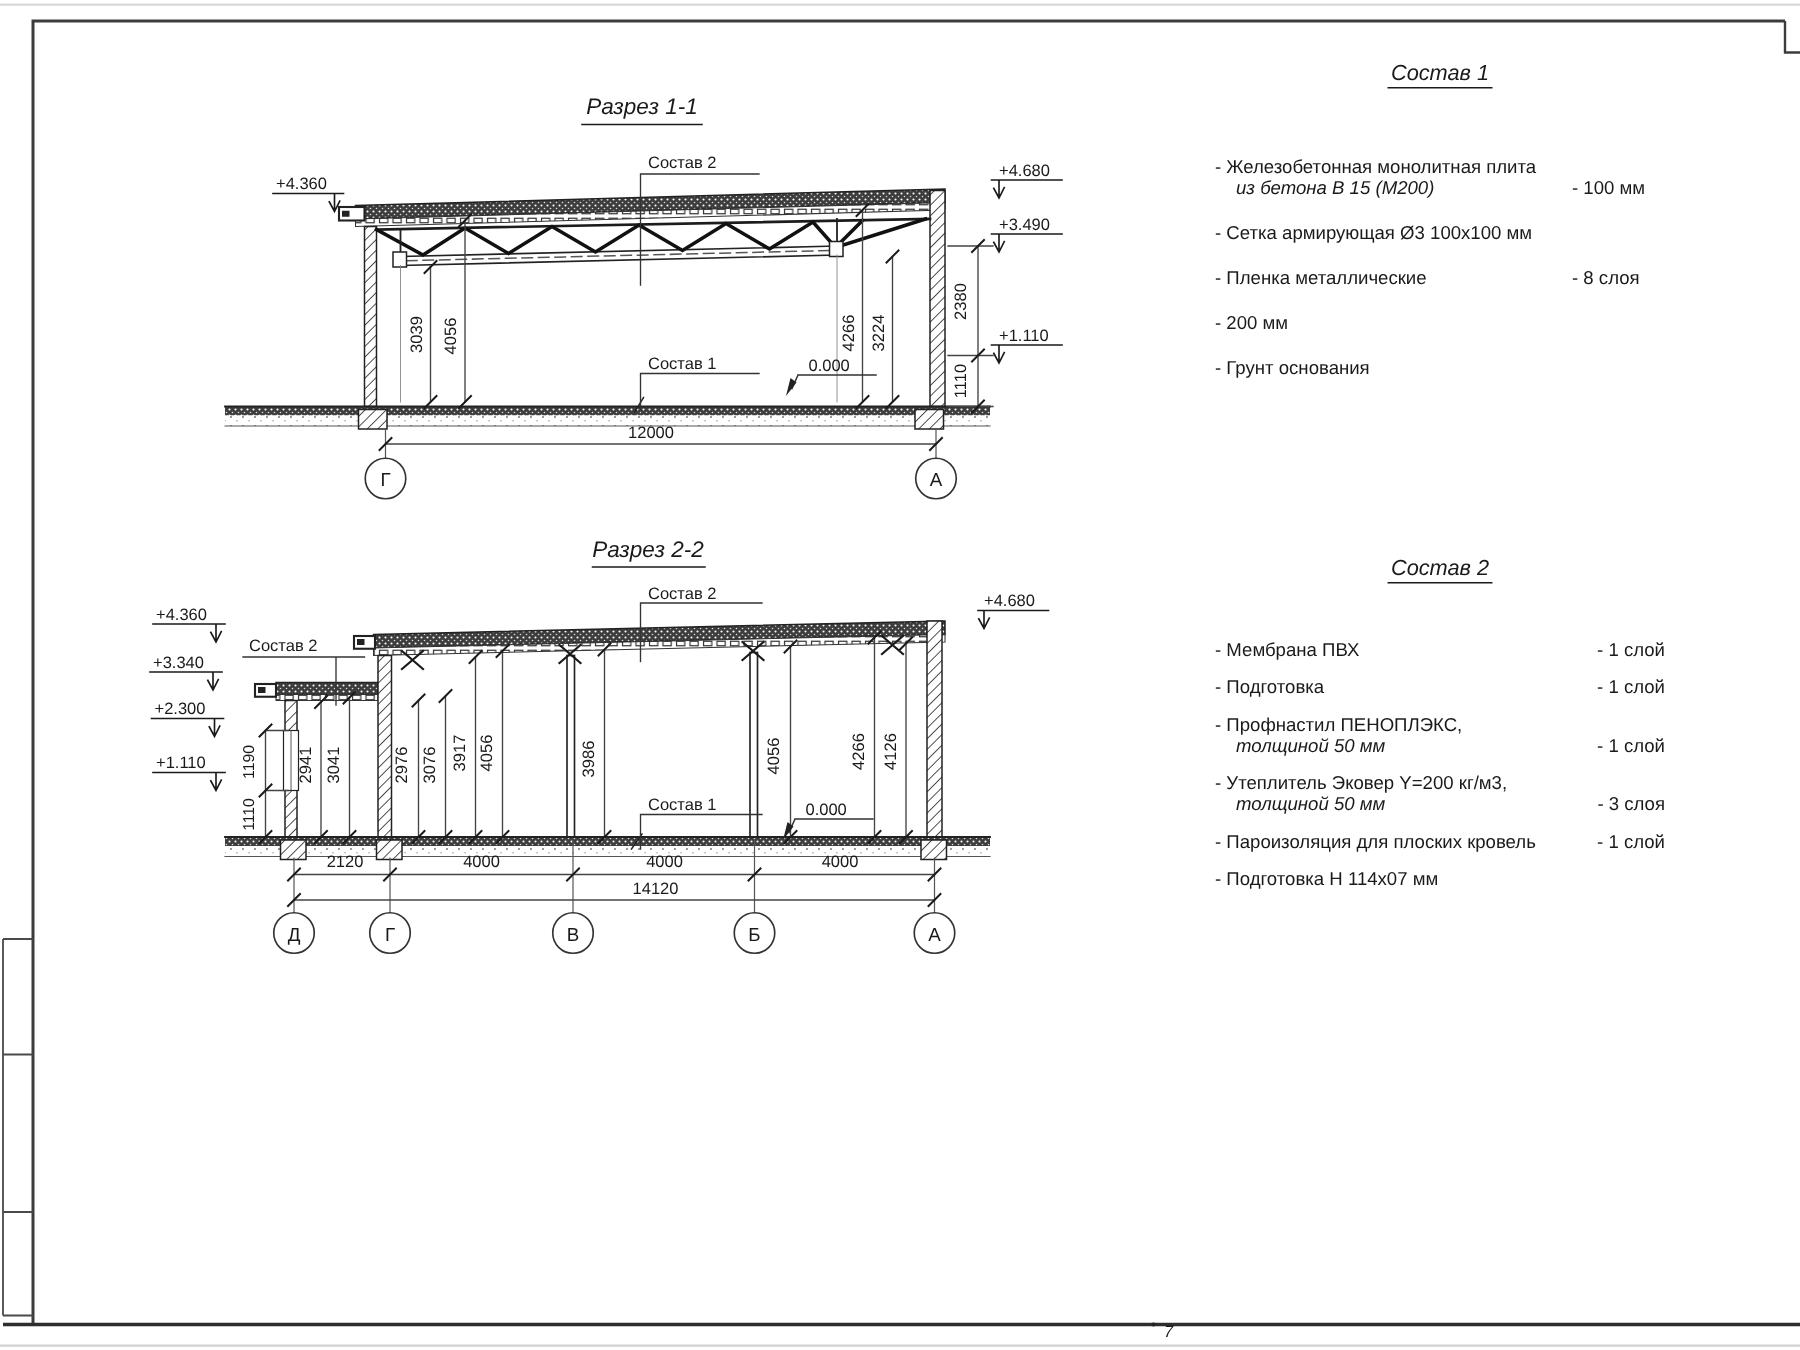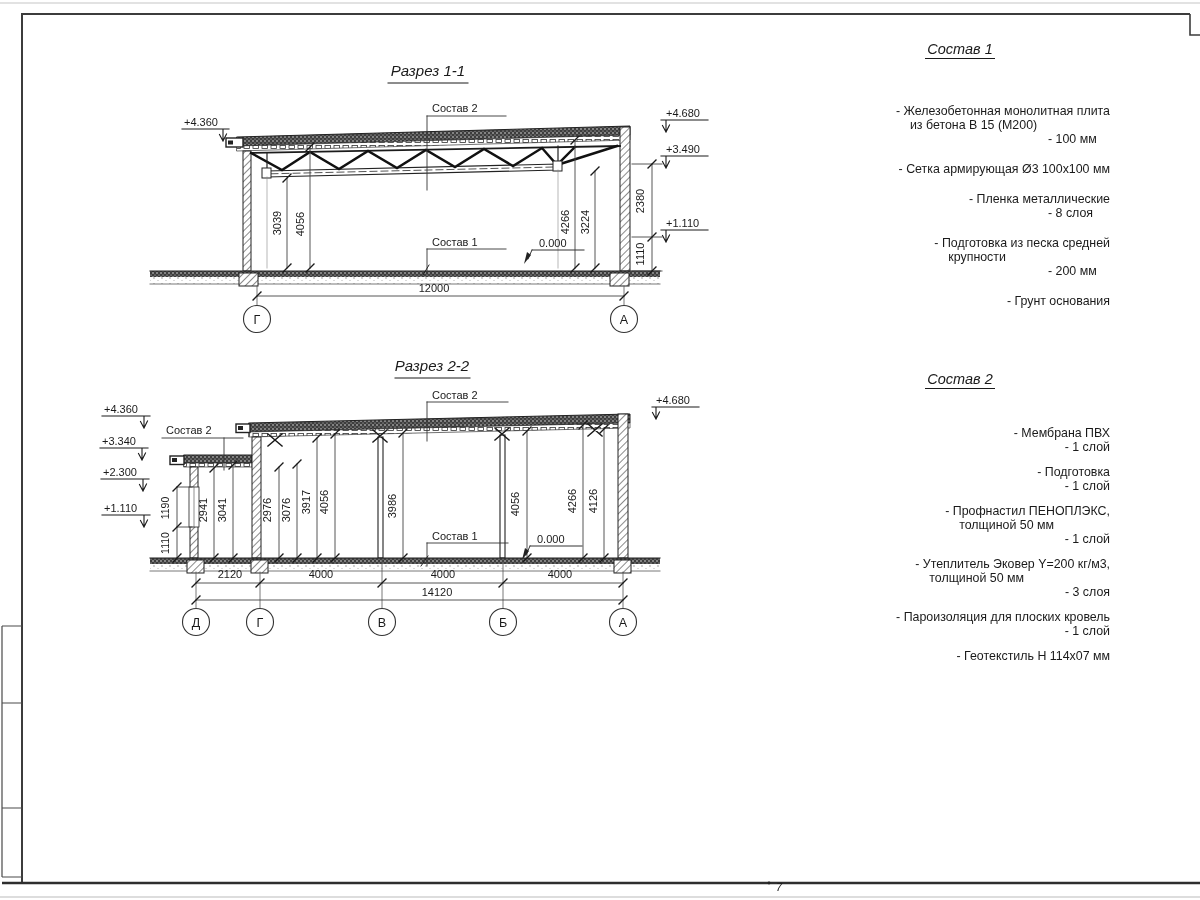--- a/index.html
+++ b/index.html
@@ -9,23 +9,23 @@
   svg{position:absolute;left:0;top:0;}
   svg text{font-family:"Liberation Sans",sans-serif;fill:#1a1a1a;}
   .t11{font-size:11px;}
   .t10{font-size:10.5px;}
   .ax{font-size:12.5px;}
   .ttl{font-size:15px;font-style:italic;}
   
   .mlist{position:absolute;width:300px;font-size:12.4px;line-height:14px;}
   .mlist .hd{text-align:center;font-size:14.5px;font-style:italic;margin-bottom:48px;}
   .mlist .hd span{border-bottom:1px solid #1a1a1a;padding:0 2px 1px 2px;}
-  .row{display:flex;align-items:flex-end;flex-direction:column;}
+  .row{display:flex;align-items:flex-end;}
   .row .txt{flex:1;}
-  .row .txt .l2{padding-left:14px;}
+  .row .txt .l2{padding-left:14px;font-style:italic;}
   .list1 .row{margin-bottom:16px;}
   .list2 .hd{margin-bottom:40px;}
   .list2 .row{margin-bottom:11px;}
   .row .val{width:62px;white-space:nowrap;}
   .list2 .row .val{width:52px;text-align:right;}
 </style>
 </head>
 <body>
 
 <div id="sheet">
@@ -268,24 +268,20 @@
         </div>
     <div class="val"></div>
   </div>
   <div class="row">
     <div class="txt">
           <div>- Пленка металлические</div>
         </div>
     <div class="val">-  8 слоя</div>
   </div>
   <div class="row">
-    <div class="txt">
-          <div>- Подготовка из песка средней</div>
-          <div class="l2">крупности</div>
-        </div>
     <div class="val">- 200 мм</div>
   </div>
   <div class="row">
     <div class="txt">
           <div>- Грунт основания</div>
         </div>
     <div class="val"></div>
   </div>
 </div>
 
@@ -318,19 +314,19 @@
     <div class="val">- 3 слоя</div>
   </div>
   <div class="row">
     <div class="txt">
           <div>- Пароизоляция для плоских кровель</div>
         </div>
     <div class="val">- 1 слой</div>
   </div>
   <div class="row">
     <div class="txt">
-          <div>- Геотекстиль Н 114х07 мм</div>
+          <div>- Подготовка Н 114х07 мм</div>
         </div>
     <div class="val"></div>
   </div>
 </div>
 
 </div>
 
 </body></html>

